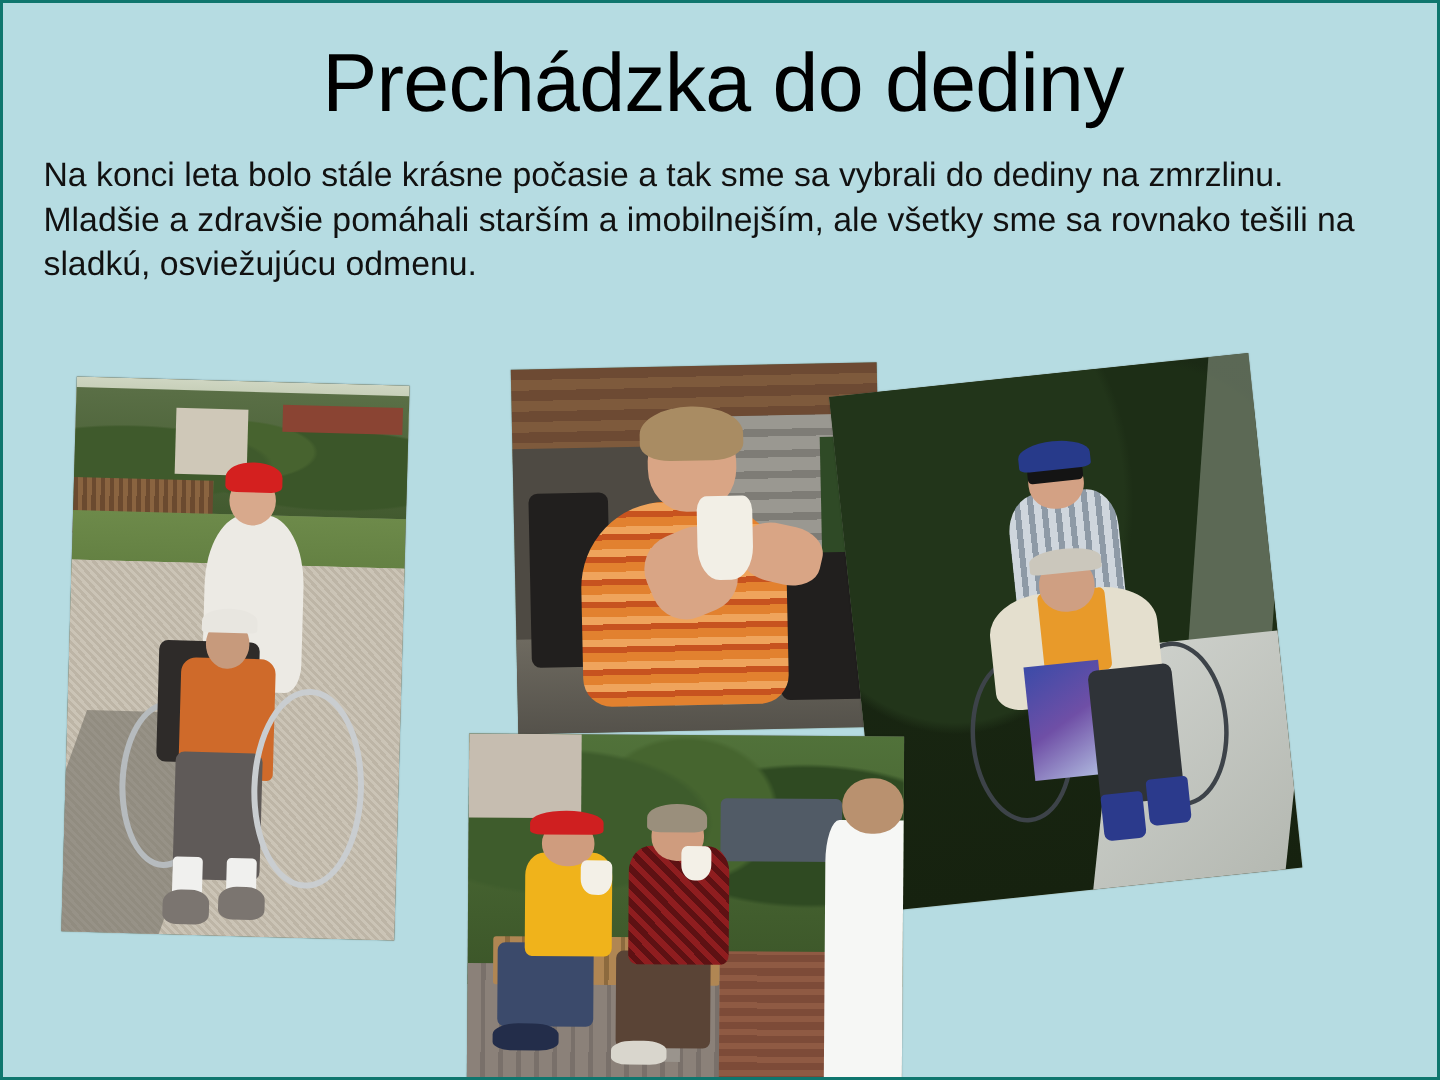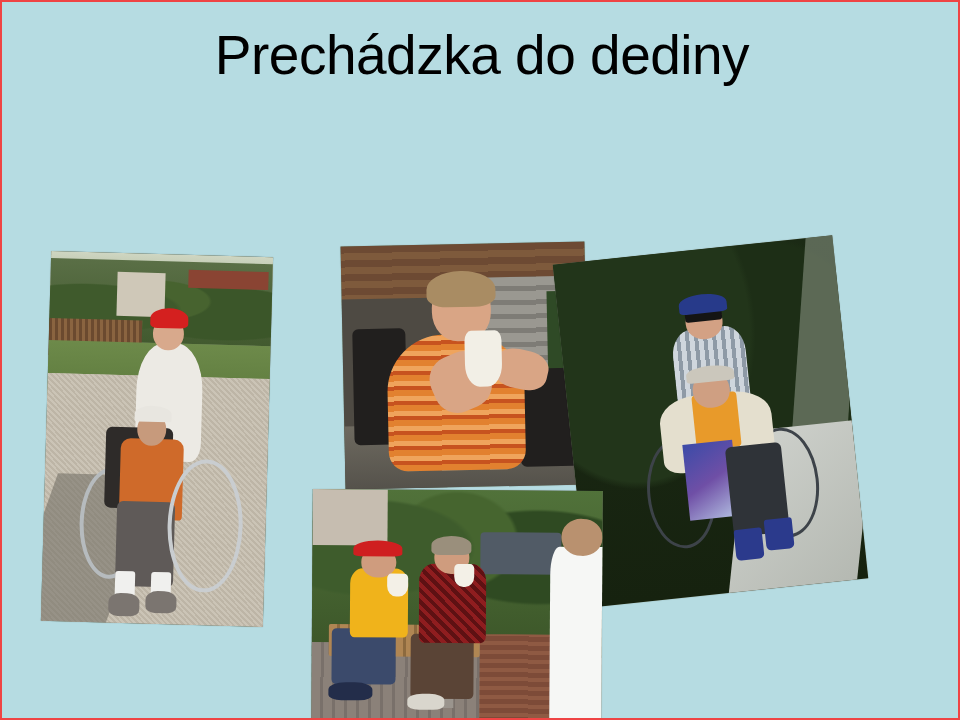--- a/index.html
+++ b/index.html
@@ -11,21 +11,21 @@
     height: 720px;
     overflow: hidden;
     font-family: "Liberation Sans", sans-serif;
   }
   #slide {
     position: relative;
     width: 960px;
     height: 720px;
     background: #b6dce2;
     box-sizing: border-box;
-    border: 2px solid #ef4444;
+    border: 2px solid #0f766e;
     overflow: hidden;
   }
   #slide-title {
     position: absolute;
     left: 0;
     top: 22px;
     width: 960px;
     text-align: center;
     font-size: 55px;
     line-height: 62px;
@@ -187,20 +187,21 @@
   #photo-4 .cone-a   { position:absolute; left:26%; top:36%; width:7%; height:10%; background:#f3f0e7; border-radius:20% 20% 45% 45%; }
   #photo-4 .cone-b   { position:absolute; left:49%; top:32%; width:7%; height:10%; background:#f3f0e7; border-radius:20% 20% 45% 45%; }
 </style>
 </head>
 <body>
 
 <div id="slide">
 
   <div id="slide-title">Prechádzka do dediny</div>
 
+  <div id="slide-body">Na konci leta bolo stále krásne počasie a tak sme sa vybrali  do dediny na zmrzlinu. Mladšie a zdravšie pomáhali starším a imobilnejším, ale všetky sme sa rovnako tešili na sladkú, osviežujúcu odmenu.</div>
 
   <div class="photo" id="photo-1">
     <div class="scene">
       <div class="sky"></div>
       <div class="trees"></div>
       <div class="house"></div>
       <div class="roof"></div>
       <div class="fence"></div>
       <div class="grass"></div>
       <div class="gravel"></div>

